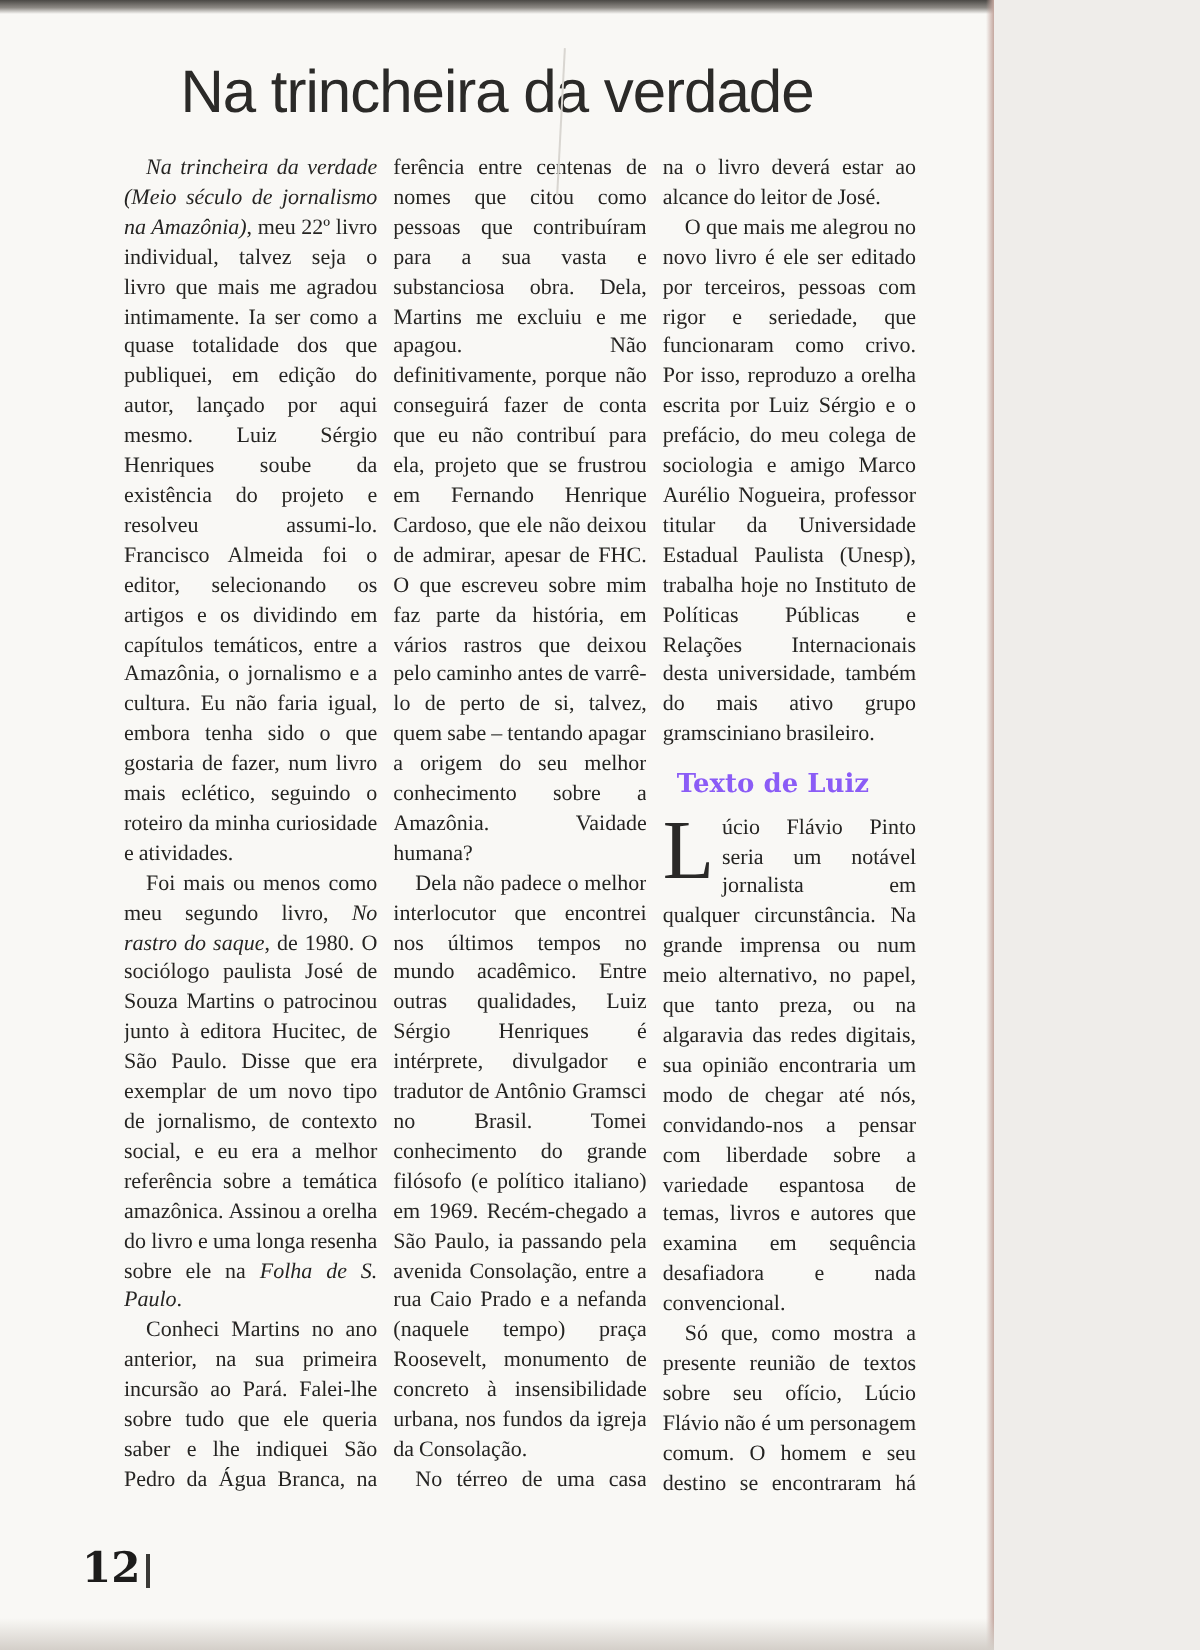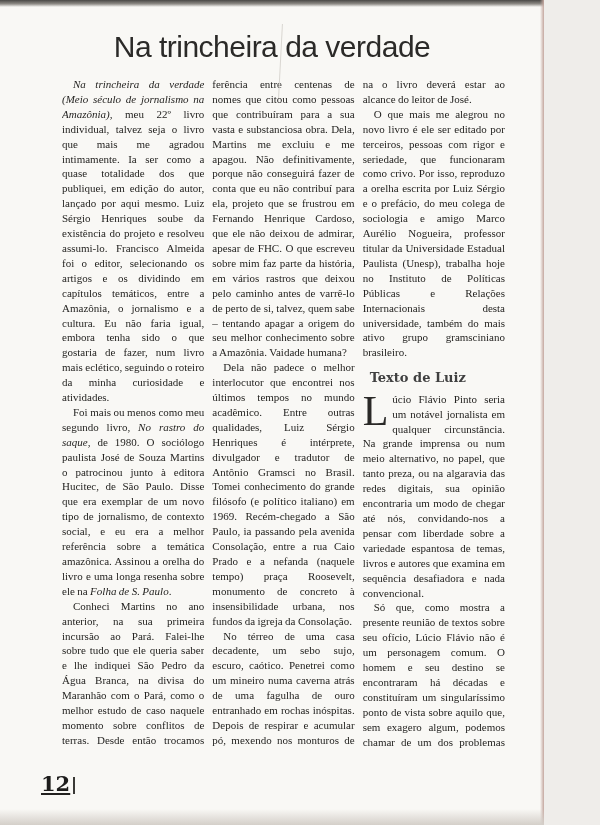--- a/index.html
+++ b/index.html
@@ -3,21 +3,21 @@
 <meta charset="utf-8">
 <style>
   html, body { margin: 0; padding: 0; }
   body {
     width: 600px; height: 825px;
     background: #efedea;
     font-family: "Liberation Serif", serif;
   }
   .page {
     position: relative;
-    width: 544px; height: 825px;
+    width: 497px; height: 825px;
     background: #f9f8f5;
     overflow: hidden;
     color: #22211f;
   }
   
   .scan-top {
     position: absolute; top: 0; left: 0; right: 0; height: 7px;
     background: linear-gradient(to bottom, #4a4845 0%, #8d8a85 55%, rgba(160,156,150,0) 100%);
   }
   .scan-right {
@@ -64,37 +64,36 @@
     color: #252422;
   }
   .indent { text-indent: 11px; }
   .it { font-style: italic; }
   .section-heading {
     margin: 10px 0 5px 7px;
     font-family: "DejaVu Serif", serif;
     font-weight: bold;
     font-size: 13px;
     line-height: 16.5px;
-    color: #404040;
+    color: #8b5cf6;
   }
   .section-heading span { display: block; }
   .dropcap {
     float: left;
     font-family: "Liberation Serif", serif;
     font-size: 42px;
     line-height: 34px;
     padding: 2px 4px 0 0;
     color: #2a2927;
   }
   .footer {
     position: absolute;
     left: 41px; top: 772px;
     display: flex;
     align-items: center;
-    text-decoration: underline;
   }
   .pagenum {
     font-family: "DejaVu Serif", serif;
     font-weight: bold;
     font-size: 21px;
     line-height: 24px;
     color: #1d1c1b;
   }
   .footer-tick {
     width: 1.5px; height: 17px;

